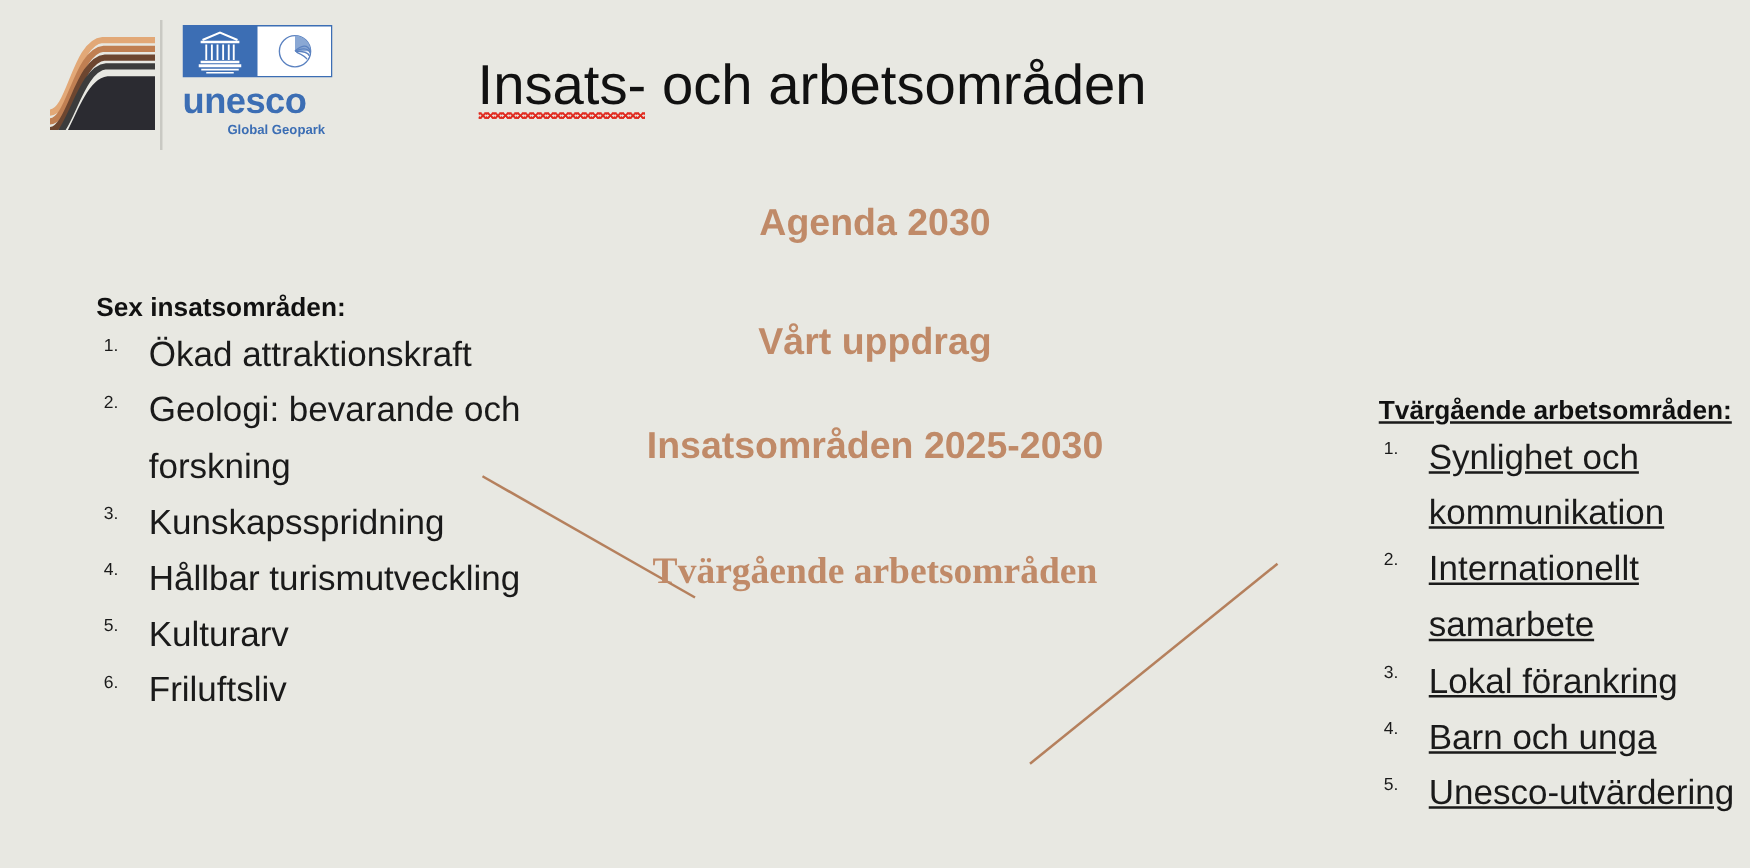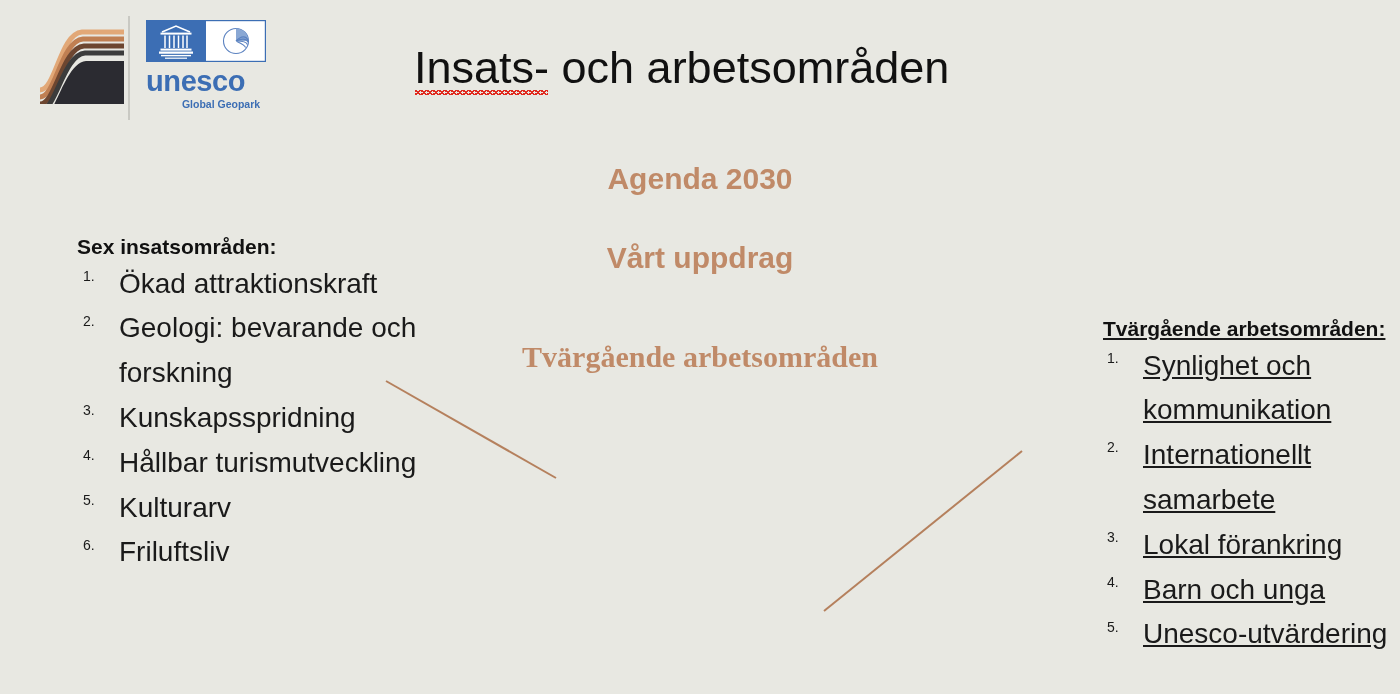--- a/index.html
+++ b/index.html
@@ -72,21 +72,21 @@
     font-size: 10.5px;
     font-weight: bold;
     color: #3c6eb4;
     line-height: 1;
     text-align: center;
   }
 
   
   .slide-title {
     position: absolute;
-    left: 414px;
+    left: 382px;
     top: 42px;
     font-size: 45px;
     font-weight: normal;
     color: #111111;
     white-space: nowrap;
     line-height: 1.15;
   }
   .misspelled {
     position: relative;
     display: inline-block;
@@ -165,21 +165,21 @@
     text-align: center;
   }
   .center-item {
     font-size: 30px;
     font-weight: bold;
     color: #c08a68;
     line-height: 1.24;
   }
   .center-item.sp-0 { margin-top: 0px; }
   .center-item.sp-1 { margin-top: 46px; }
-  .center-item.sp-2 { margin-top: 42px; }
+  .center-item.sp-2 { margin-top: 58px; }
   .center-item.sp-3 { margin-top: 46px; }
   .center-item.sp-4 { margin-top: 62px; font-family: Liberation Serif, serif; }
 </style>
 </head>
 <body>
 
 <div class="slide">
 
   <div class="logo-block">
 
@@ -247,20 +247,21 @@
       <li>Kunskapsspridning</li>
       <li>Hållbar turismutveckling</li>
       <li>Kulturarv</li>
       <li>Friluftsliv</li>
     </ol>
   </div>
 
   <div class="col-center">
     <div class="center-item sp-0">Agenda 2030</div>
     <div class="center-item sp-2">Vårt uppdrag</div>
+    <div class="center-item sp-3">Insatsområden 2025-2030</div>
     <div class="center-item sp-4">Tvärgående arbetsområden</div>
   </div>
 
   <div class="col col-right">
     <div class="col-heading">Tvärgående arbetsområden:</div>
     <ol class="col-list">
       <li>Synlighet och kommunikation</li>
       <li>Internationellt samarbete</li>
       <li>Lokal förankring</li>
       <li>Barn och unga</li>

